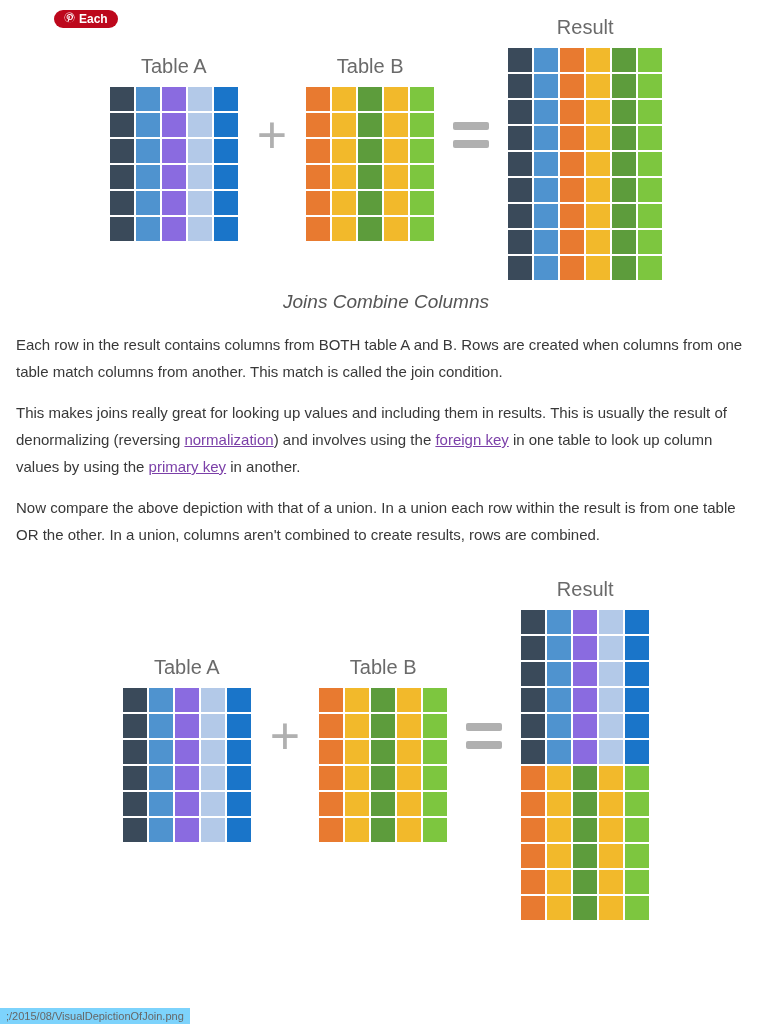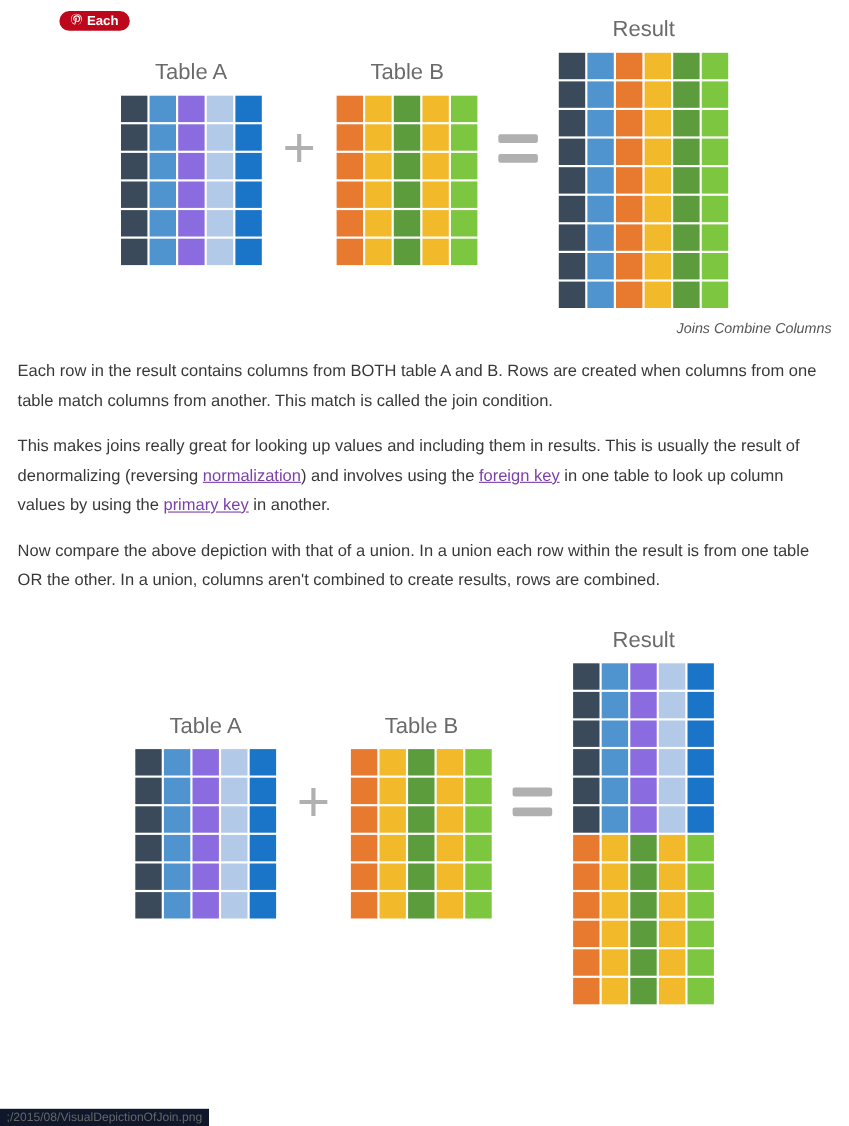--- a/index.html
+++ b/index.html
@@ -71,43 +71,43 @@
   gap: 10px;
   padding-bottom: 28px;
 }
 .eq .bar {
   width: 36px;
   height: 8px;
   background: #b0b0b0;
   border-radius: 2px;
 }
 .caption {
-  text-align: right;
+  text-align: center;
   font-style: italic;
-  font-size: 13px;
+  font-size: 19px;
   color: #555;
   margin: 10px 0 18px 0;
 }
 p.body {
   font-size: 15px;
   line-height: 1.8;
   color: #383838;
   margin: 14px 0;
 }
 a.link {
   color: #7b3fa8;
   text-decoration: underline;
 }
 .status-bar {
   position: fixed;
   bottom: 0;
   left: 0;
   font-size: 11px;
   color: #666;
-  background: #0f172a;
+  background: #7dd3fc;
   padding: 2px 6px;
 }
 .union-result .grid-row:first-child { margin-top: 0; }
 </style>
 </head>
 <body>
 
 <div class="save-badge">
   <span>
     <svg viewBox="0 0 24 24" fill="#fff">

